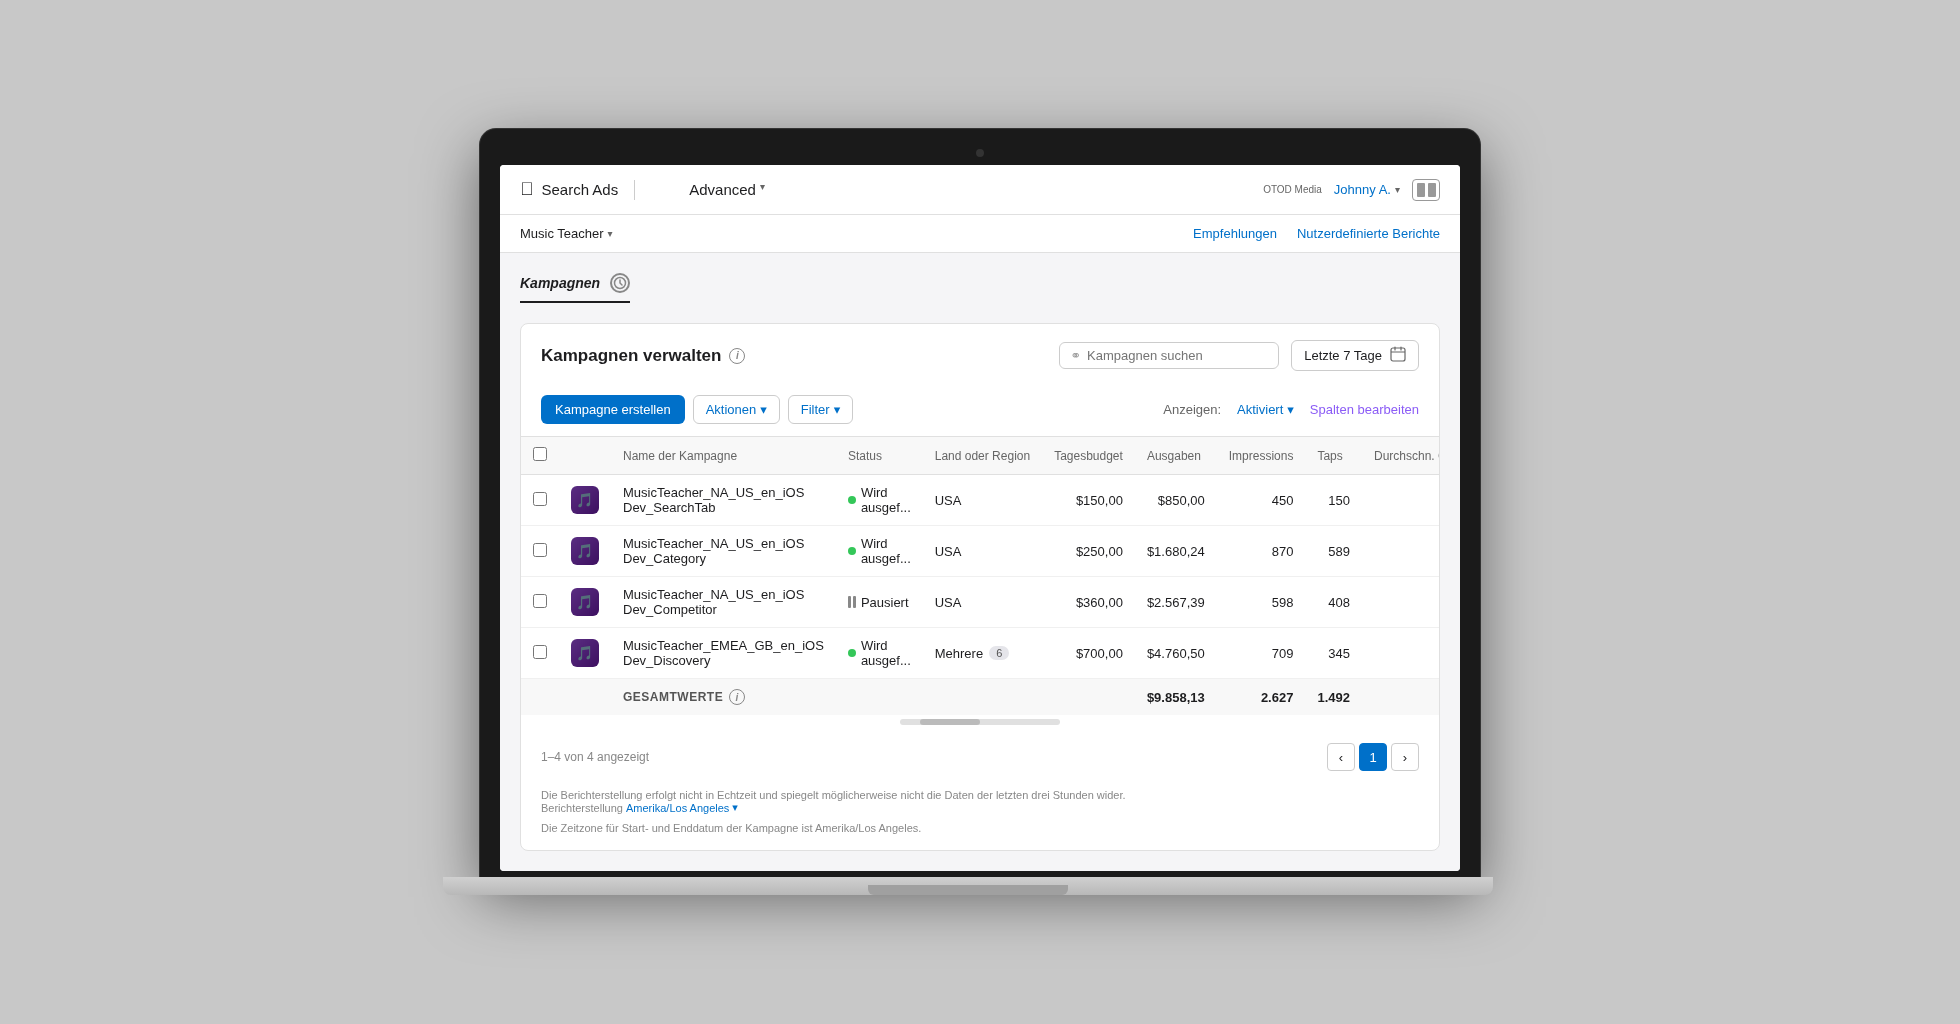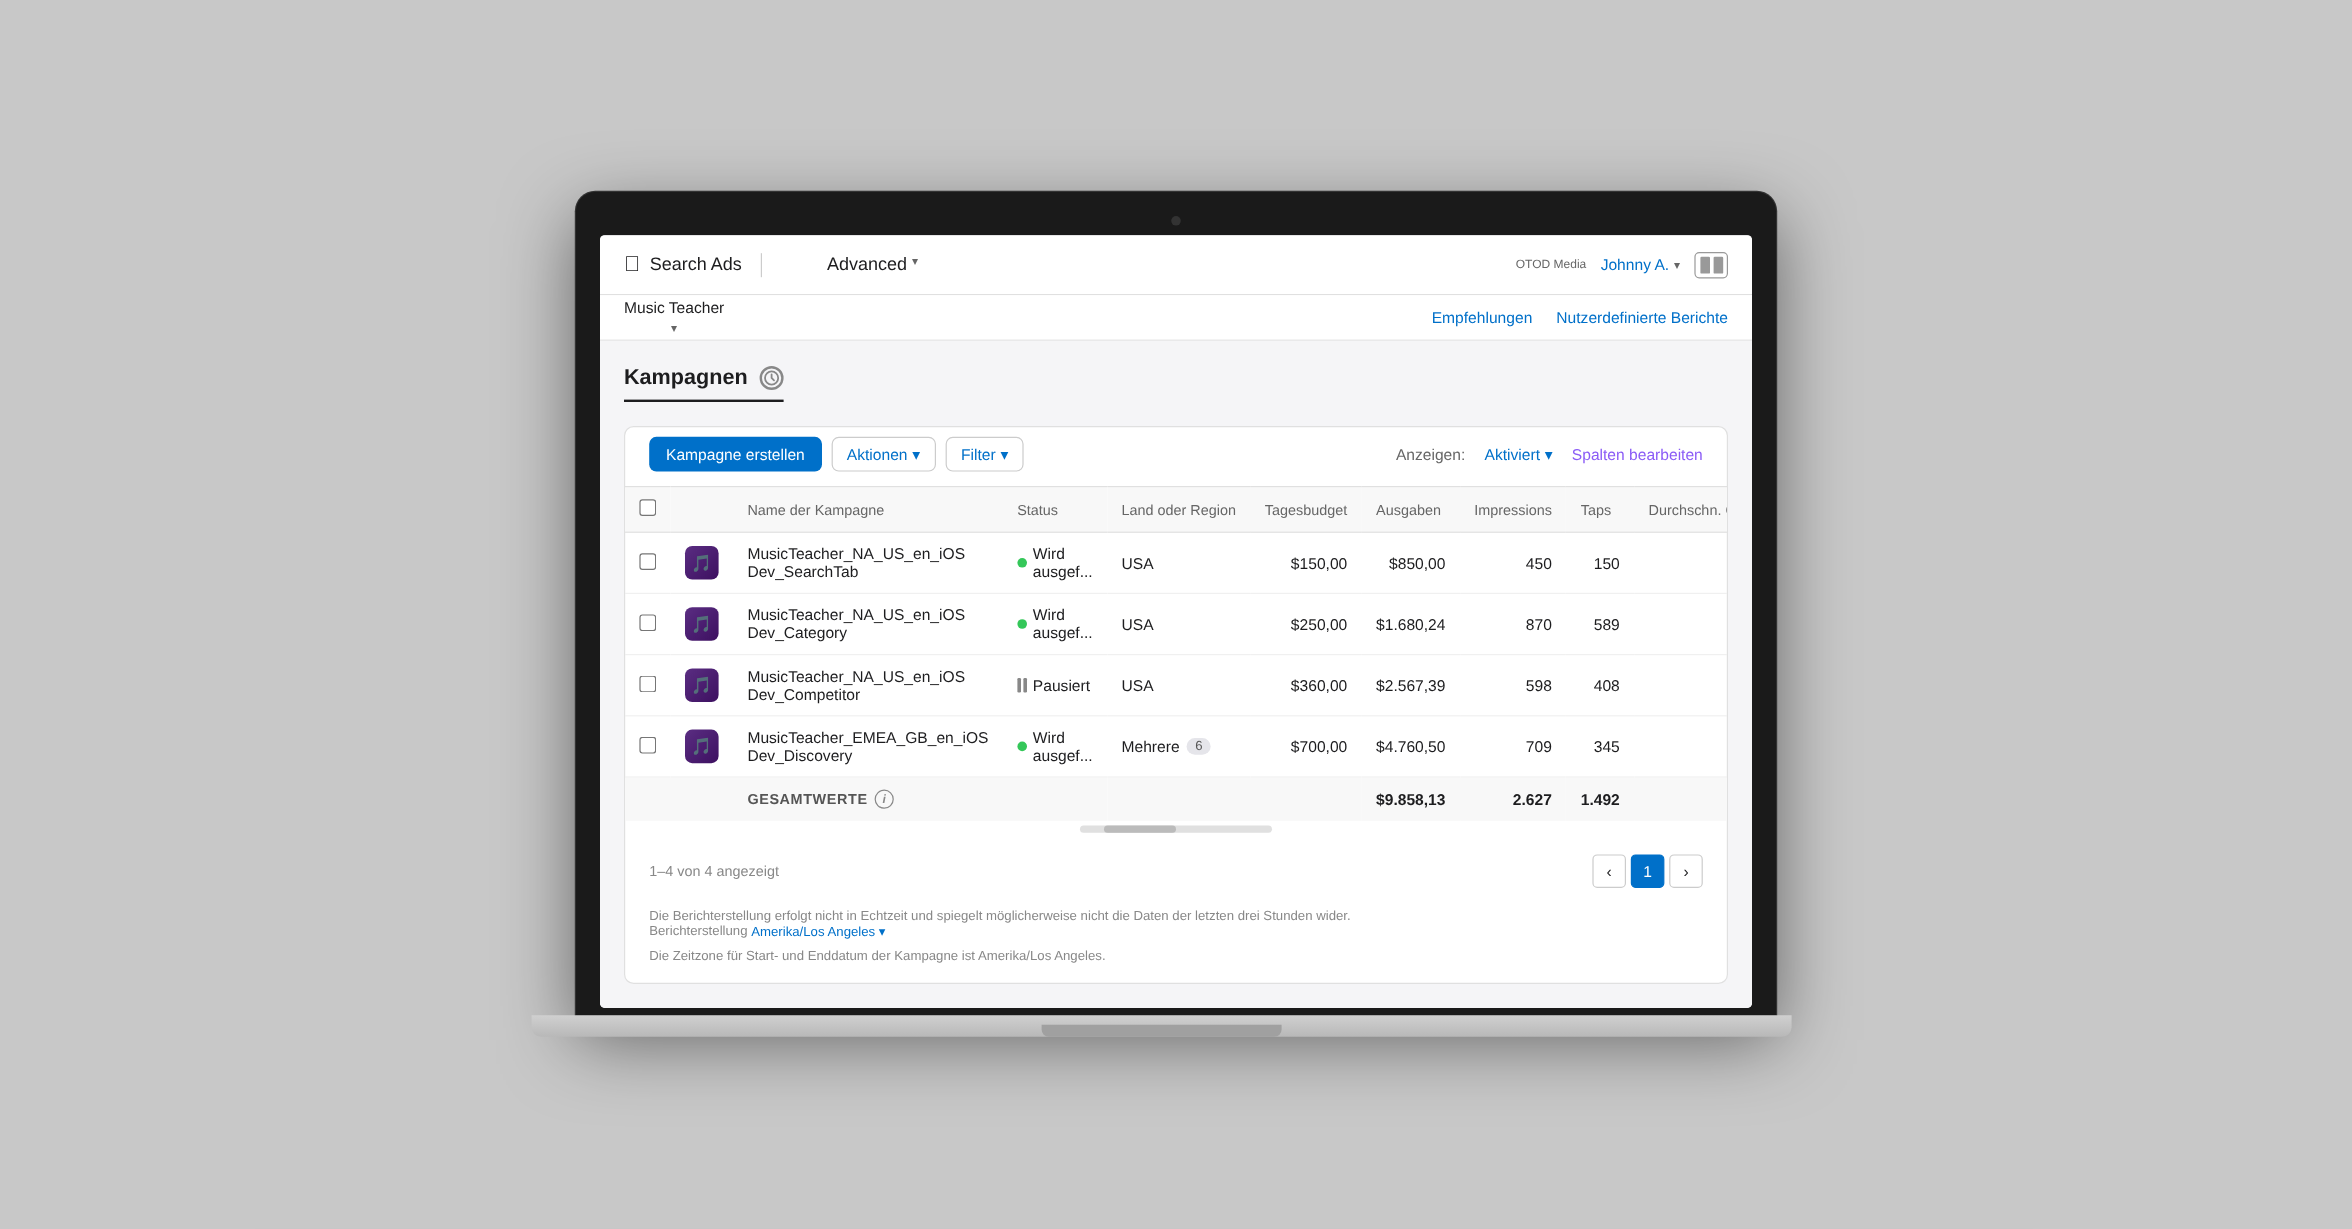--- a/index.html
+++ b/index.html
@@ -165,21 +165,20 @@
       height: 38px;
     }
 
     .sub-header-left {
       display: flex;
       align-items: center;
       gap: 4px;
       font-size: 13px;
       color: #1d1d1f;
       cursor: pointer;
-      flex-direction: column;
     }
 
     .sub-header-right {
       display: flex;
       gap: 20px;
     }
 
     .sub-header-link {
       font-size: 13px;
       color: #0070c9;
@@ -196,23 +195,24 @@
       display: flex;
       align-items: center;
       gap: 10px;
       margin-bottom: 4px;
       padding-bottom: 8px;
       border-bottom: 2px solid #1d1d1f;
       display: inline-flex;
     }
 
     .page-title {
-      font-size: 18px;
+      font-size: 14px;
       font-weight: 600;
       color: #1d1d1f;
+      font-style: italic;
     }
 
     .history-icon {
       width: 20px;
       height: 20px;
       border: 2px solid #888;
       border-radius: 50%;
       position: relative;
       cursor: pointer;
       display: flex;
@@ -621,20 +621,43 @@
             <svg width="14" height="14" viewBox="0 0 14 14" fill="none">
               <circle cx="7" cy="7" r="5.5" stroke="#888" stroke-width="1.5"></circle>
               <polyline points="7,4 7,7 9,9" stroke="#888" stroke-width="1.5" stroke-linecap="round"></polyline>
             </svg>
           </div>
         </div>
 
         
         <div class="main-panel">
 
+          <div class="panel-header">
+            <div class="panel-title">
+              <span>Kampagnen verwalten</span>
+              <span class="info-icon">i</span>
+            </div>
+            <div class="panel-controls">
+              <div class="search-box">
+                <span class="search-icon">⚭</span>
+                <input class="search-input" type="text" placeholder="Kampagnen suchen" style="">
+              </div>
+              <div class="date-picker">
+                <span>Letzte 7 Tage</span>
+                <span class="calendar-icon">
+                  <svg width="16" height="16" viewBox="0 0 16 16" fill="none">
+                    <rect x="1" y="2" width="14" height="13" rx="2" stroke="#666" stroke-width="1.2"></rect>
+                    <line x1="1" y1="6" x2="15" y2="6" stroke="#666" stroke-width="1.2"></line>
+                    <line x1="5" y1="1" x2="5" y2="4" stroke="#666" stroke-width="1.2" stroke-linecap="round"></line>
+                    <line x1="11" y1="1" x2="11" y2="4" stroke="#666" stroke-width="1.2" stroke-linecap="round"></line>
+                  </svg>
+                </span>
+              </div>
+            </div>
+          </div>
 
           <div class="toolbar-row">
             <div class="toolbar-left">
               <button class="btn-primary">Kampagne erstellen</button>
               <button class="btn-secondary">
                 <span>Aktionen</span>
                 <span>▾</span>
               </button>
               <button class="btn-secondary">
                 <span>Filter</span>

